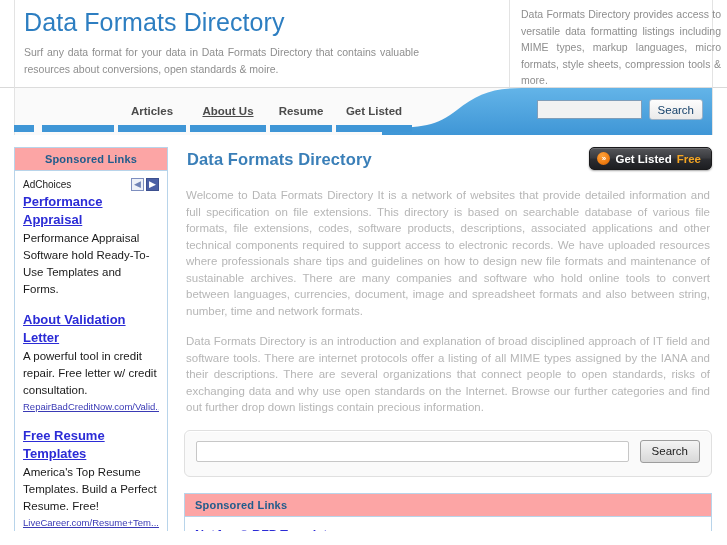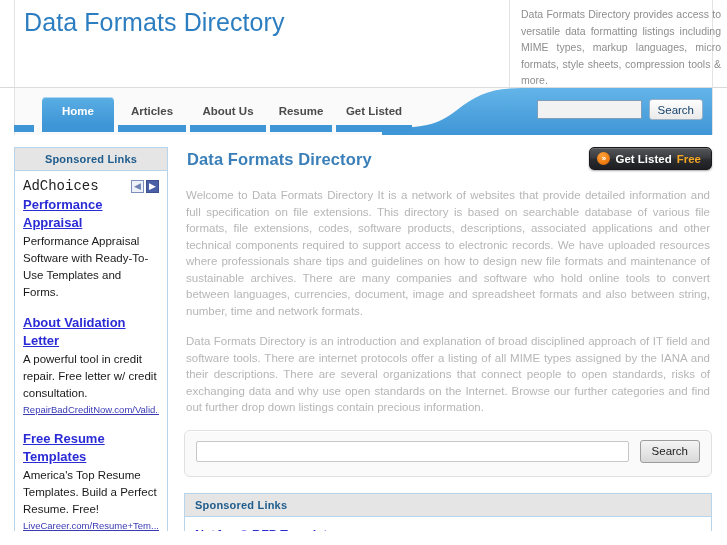--- a/index.html
+++ b/index.html
@@ -168,43 +168,43 @@
   
   #sidebar {
     width: 154px;
     flex: 0 0 154px;
   }
   .panel {
     border: 1px solid #b8d4ea;
     background: #ffffff;
   }
   .panel-head {
-    background: #e5e5e5;
+    background: #fca5a5;
     border-bottom: 1px solid #b8d4ea;
     text-align: center;
     font-size: 11px;
     font-weight: bold;
     color: #1f5c8c;
     padding: 5px 4px;
     letter-spacing: .2px;
   }
   #sidebar .panel-head { text-align: center; }
   #ad-body {
     padding: 7px 8px 8px 8px;
   }
   #adchoices-row {
     display: flex;
     align-items: center;
     justify-content: space-between;
     margin-bottom: 2px;
   }
   #adchoices-label {
-    font-size: 14px;
+    font-size: 10px;
     color: #222;
-    font-family: Liberation Mono, monospace;
+    font-family: Liberation Sans, sans-serif;
   }
   #ad-arrows { display: flex; gap: 2px; }
   .ad-arrow {
     width: 13px; height: 13px;
     border: 1px solid #7e8fbf;
     background: #eef1f8;
     color: #6f82b5;
     font-size: 9px;
     line-height: 11px;
     text-align: center;
@@ -371,20 +371,21 @@
 </head>
 <body>
 
 <div id="page">
 
   <div id="header">
     <div id="header-inner">
 
       <div id="brand-block">
         <div id="site-title">Data Formats Directory</div>
+        <div id="site-tagline">Surf any data format for your data in Data Formats Directory that contains valuable resources about conversions, open standards &amp; moire.</div>
       </div>
 
       <div id="header-divider"></div>
 
       <div id="header-blurb">Data Formats Directory provides access to versatile data formatting listings including MIME types, markup languages, micro formats, style sheets, compression tools &amp; more.</div>
     </div>
   </div>
 
   <div id="navwrap">
     <div id="navbg">
@@ -396,25 +397,24 @@
               <stop offset="100%" stop-color="#3f96d6"></stop>
             </linearGradient>
           </defs>
           <path d="M330,0 L330,47 L0,47 L0,40 C40,40 55,38 75,22 C95,6 110,0 140,0 Z" fill="url(#blueg)"></path>
         </svg>
       </div>
     </div>
 
     <div id="navbar">
 
-    <div class="nav-item active" style="left: 28px; width: 72px;">Home</div>
         <div class="nav-underline" style="left: 28px; width: 72px;"></div>
         <div class="nav-item" style="left: 104px; width: 68px;">Articles</div>
         <div class="nav-underline" style="left: 104px; width: 68px;"></div>
-        <div class="nav-item" style="left: 176px; width: 76px;">About Us</div>
+        <div class="nav-item" style="left: 176px; width: 76px; text-decoration: underline;">About Us</div>
         <div class="nav-underline" style="left: 176px; width: 76px;"></div>
         <div class="nav-item" style="left: 256px; width: 62px;">Resume</div>
         <div class="nav-underline" style="left: 256px; width: 62px;"></div>
         <div class="nav-item" style="left: 322px; width: 76px;">Get Listed</div>
         <div class="nav-underline" style="left: 322px; width: 76px;"></div>
         <div class="nav-underline" style="left: 0px; width: 20px;"></div>
       </div>
 
     <div id="header-search">
       <input id="header-search-input" type="text" placeholder="" style="">
@@ -433,21 +433,21 @@
             <span id="adchoices-label">AdChoices</span>
             <span id="ad-arrows">
               <span class="ad-arrow">◀</span>
               <span class="ad-arrow filled">▶</span>
             </span>
           </div>
 
           <div id="sidebar-ads">
               <div class="ad-unit">
                 <span class="ad-title">Performance Appraisal</span>
-                <div class="ad-desc">Performance Appraisal Software with Ready-To-Use Templates and Forms.</div>
+                <div class="ad-desc">Performance Appraisal Software hold Ready-To-Use Templates and Forms.</div>
               </div>
               <div class="ad-unit">
                 <span class="ad-title">About Validation Letter</span>
                 <div class="ad-desc">A powerful tool in credit repair. Free letter w/ credit consultation.</div>
                 <span class="ad-url">RepairBadCreditNow.com/Valid..</span>
               </div>
               <div class="ad-unit">
                 <span class="ad-title">Free Resume Templates</span>
                 <div class="ad-desc">America's Top Resume Templates. Build a Perfect Resume. Free!</div>
                 <span class="ad-url">LiveCareer.com/Resume+Tem...</span>

